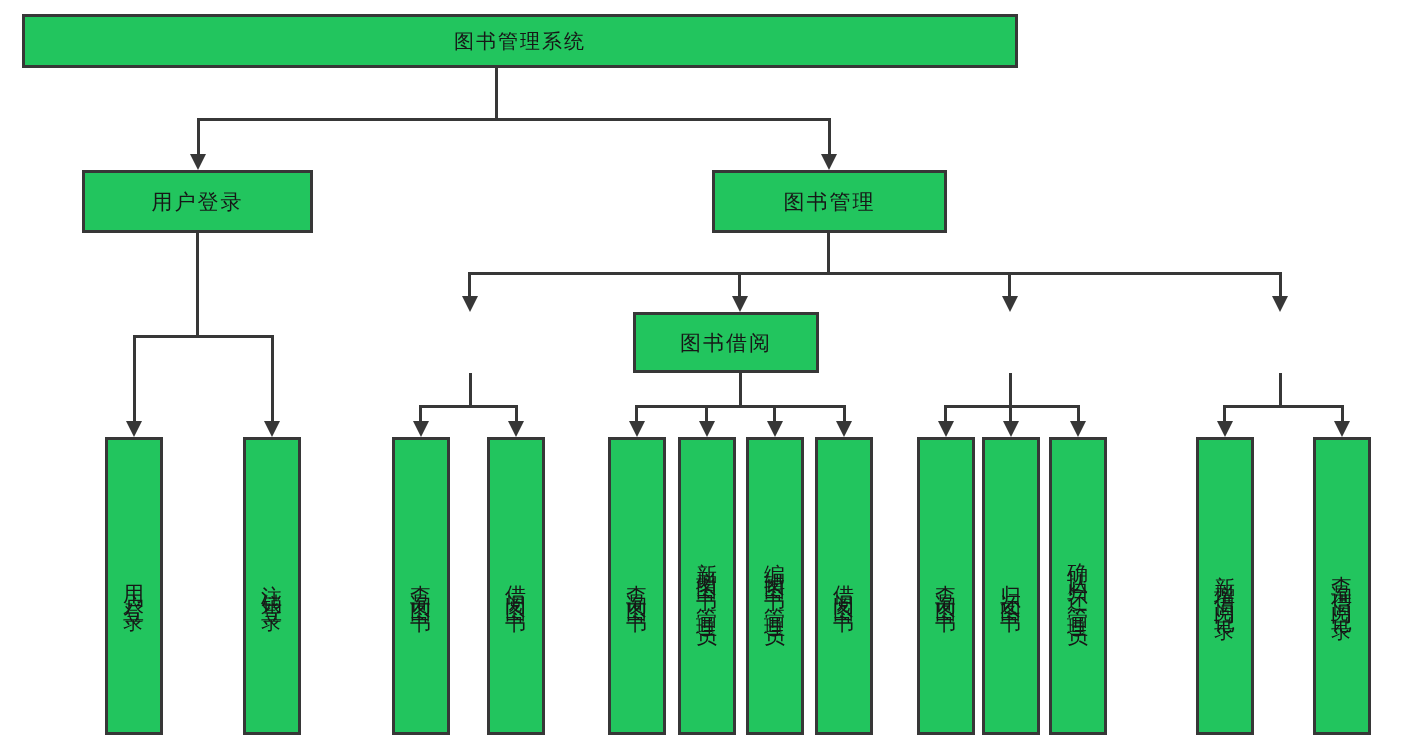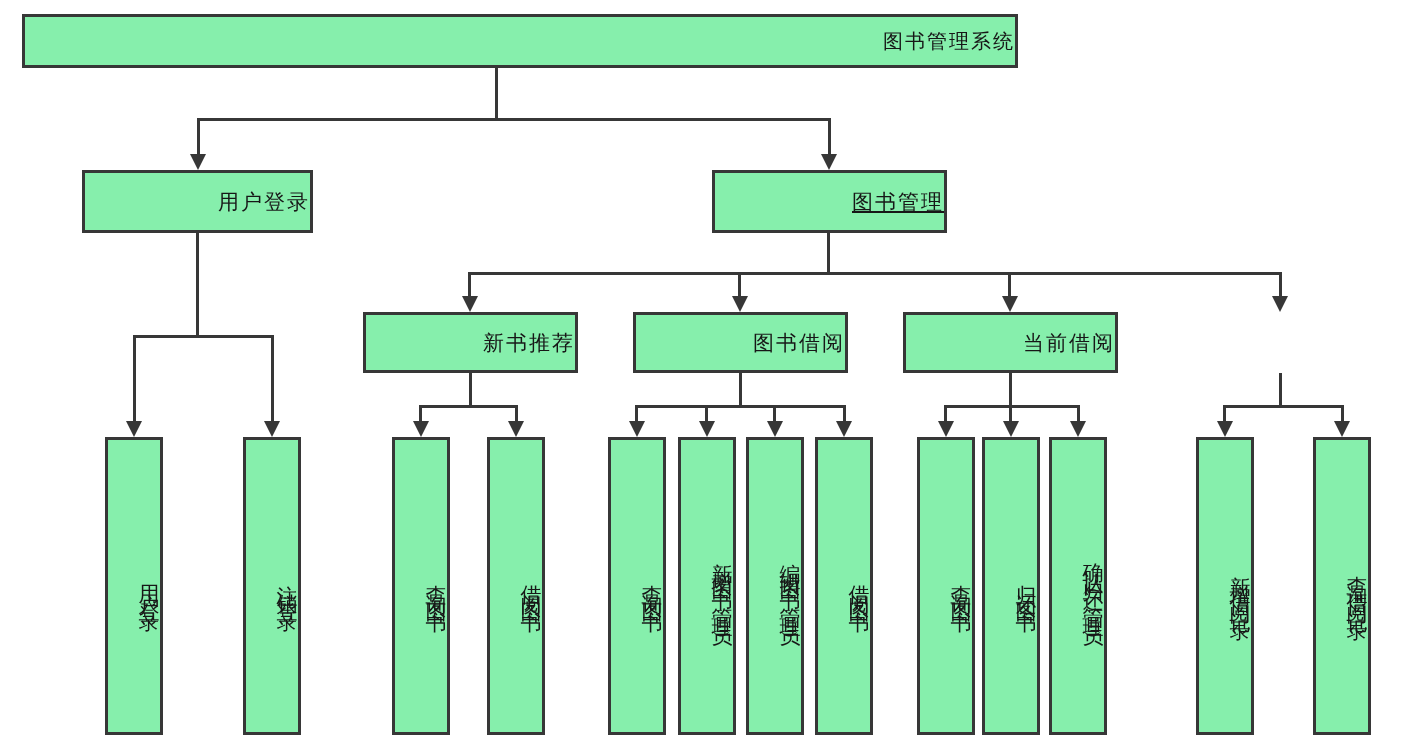--- a/index.html
+++ b/index.html
@@ -1,22 +1,22 @@
 <!DOCTYPE html>
 <html><head>
 <meta charset="utf-8">
 <style>
   html,body { margin:0; padding:0; background:#ffffff; }
   .stage {
     position:relative; width:1405px; height:747px; background:#ffffff;
     font-family:"Liberation Sans","DejaVu Sans",sans-serif; overflow:hidden;
   }
   .box {
-    position:absolute; box-sizing:border-box; background:#86efac;
-    border:3px solid #373737; display:flex; align-items:center; justify-content:flex-end;
+    position:absolute; box-sizing:border-box; background:#22c55e;
+    border:3px solid #373737; display:flex; align-items:center; justify-content:center;
     color:#171717;
   }
   .hlabel { font-size:21px; letter-spacing:2px; }
   .root-label { font-size:20px; letter-spacing:2px; }
   .vlabel {
     writing-mode:vertical-rl; text-orientation:mixed;
     font-size:21px; letter-spacing:9px; line-height:1; color:#171717;
   }
   .vline { position:absolute; width:3px; background:#373737; }
   .hline { position:absolute; height:3px; background:#373737; }
@@ -42,21 +42,21 @@
   <div class="vline" style="left:495px; top:68px; height:50px;"></div>
   <div class="hline" style="left:197px; top:118px; width:634px;"></div>
   <div class="vline" style="left:197px; top:118px; height:40px;"></div>
   <div class="arrowhead" style="left:190px; top:154px;"></div>
   <div class="vline" style="left:828px; top:118px; height:40px;"></div>
   <div class="arrowhead" style="left:821px; top:154px;"></div>
 
   <div class="box hlabel" style="left:82px; top:170px; width:231px; height:63px;">
     <span>用户登录</span>
   </div>
-  <div class="box hlabel" style="left:712px; top:170px; width:235px; height:63px;text-decoration:underline;">
+  <div class="box hlabel" style="left:712px; top:170px; width:235px; height:63px;">
     <span>图书管理</span>
   </div>
 
   <div class="vline" style="left:196px; top:233px; height:102px;"></div>
   <div class="hline" style="left:133px; top:335px; width:141px;"></div>
   <div class="vline" style="left:133px; top:335px; height:88px;"></div>
   <div class="arrowhead" style="left:126px; top:421px;"></div>
   <div class="vline" style="left:271px; top:335px; height:88px;"></div>
   <div class="arrowhead" style="left:264px; top:421px;"></div>
 
@@ -64,28 +64,22 @@
   <div class="hline" style="left:468px; top:272px; width:814px;"></div>
   <div class="vline" style="left:468px; top:272px; height:26px;"></div>
   <div class="arrowhead" style="left:462px; top:296px;"></div>
   <div class="vline" style="left:738px; top:272px; height:26px;"></div>
   <div class="arrowhead" style="left:732px; top:296px;"></div>
   <div class="vline" style="left:1008px; top:272px; height:26px;"></div>
   <div class="arrowhead" style="left:1002px; top:296px;"></div>
   <div class="vline" style="left:1279px; top:272px; height:26px;"></div>
   <div class="arrowhead" style="left:1272px; top:296px;"></div>
 
-  <div class="box hlabel" style="left:363px; top:312px; width:215px; height:61px;">
-    <span>新书推荐</span>
-  </div>
-  <div class="box hlabel" style="left:633px; top:312px; width:215px; height:61px;">
+  <div class="box hlabel" style="left:633px; top:312px; width:186px; height:61px;">
     <span>图书借阅</span>
-  </div>
-  <div class="box hlabel" style="left:903px; top:312px; width:215px; height:61px;">
-    <span>当前借阅</span>
   </div>
 
   <div class="vline" style="left:469px; top:373px; height:32px;"></div>
   <div class="hline" style="left:419px; top:405px; width:99px;"></div>
   <div class="vline" style="left:419px; top:405px; height:18px;"></div>
   <div class="arrowhead" style="left:413px; top:421px;"></div>
   <div class="vline" style="left:515px; top:405px; height:18px;"></div>
   <div class="arrowhead" style="left:508px; top:421px;"></div>
 
   <div class="vline" style="left:739px; top:373px; height:32px;"></div>

